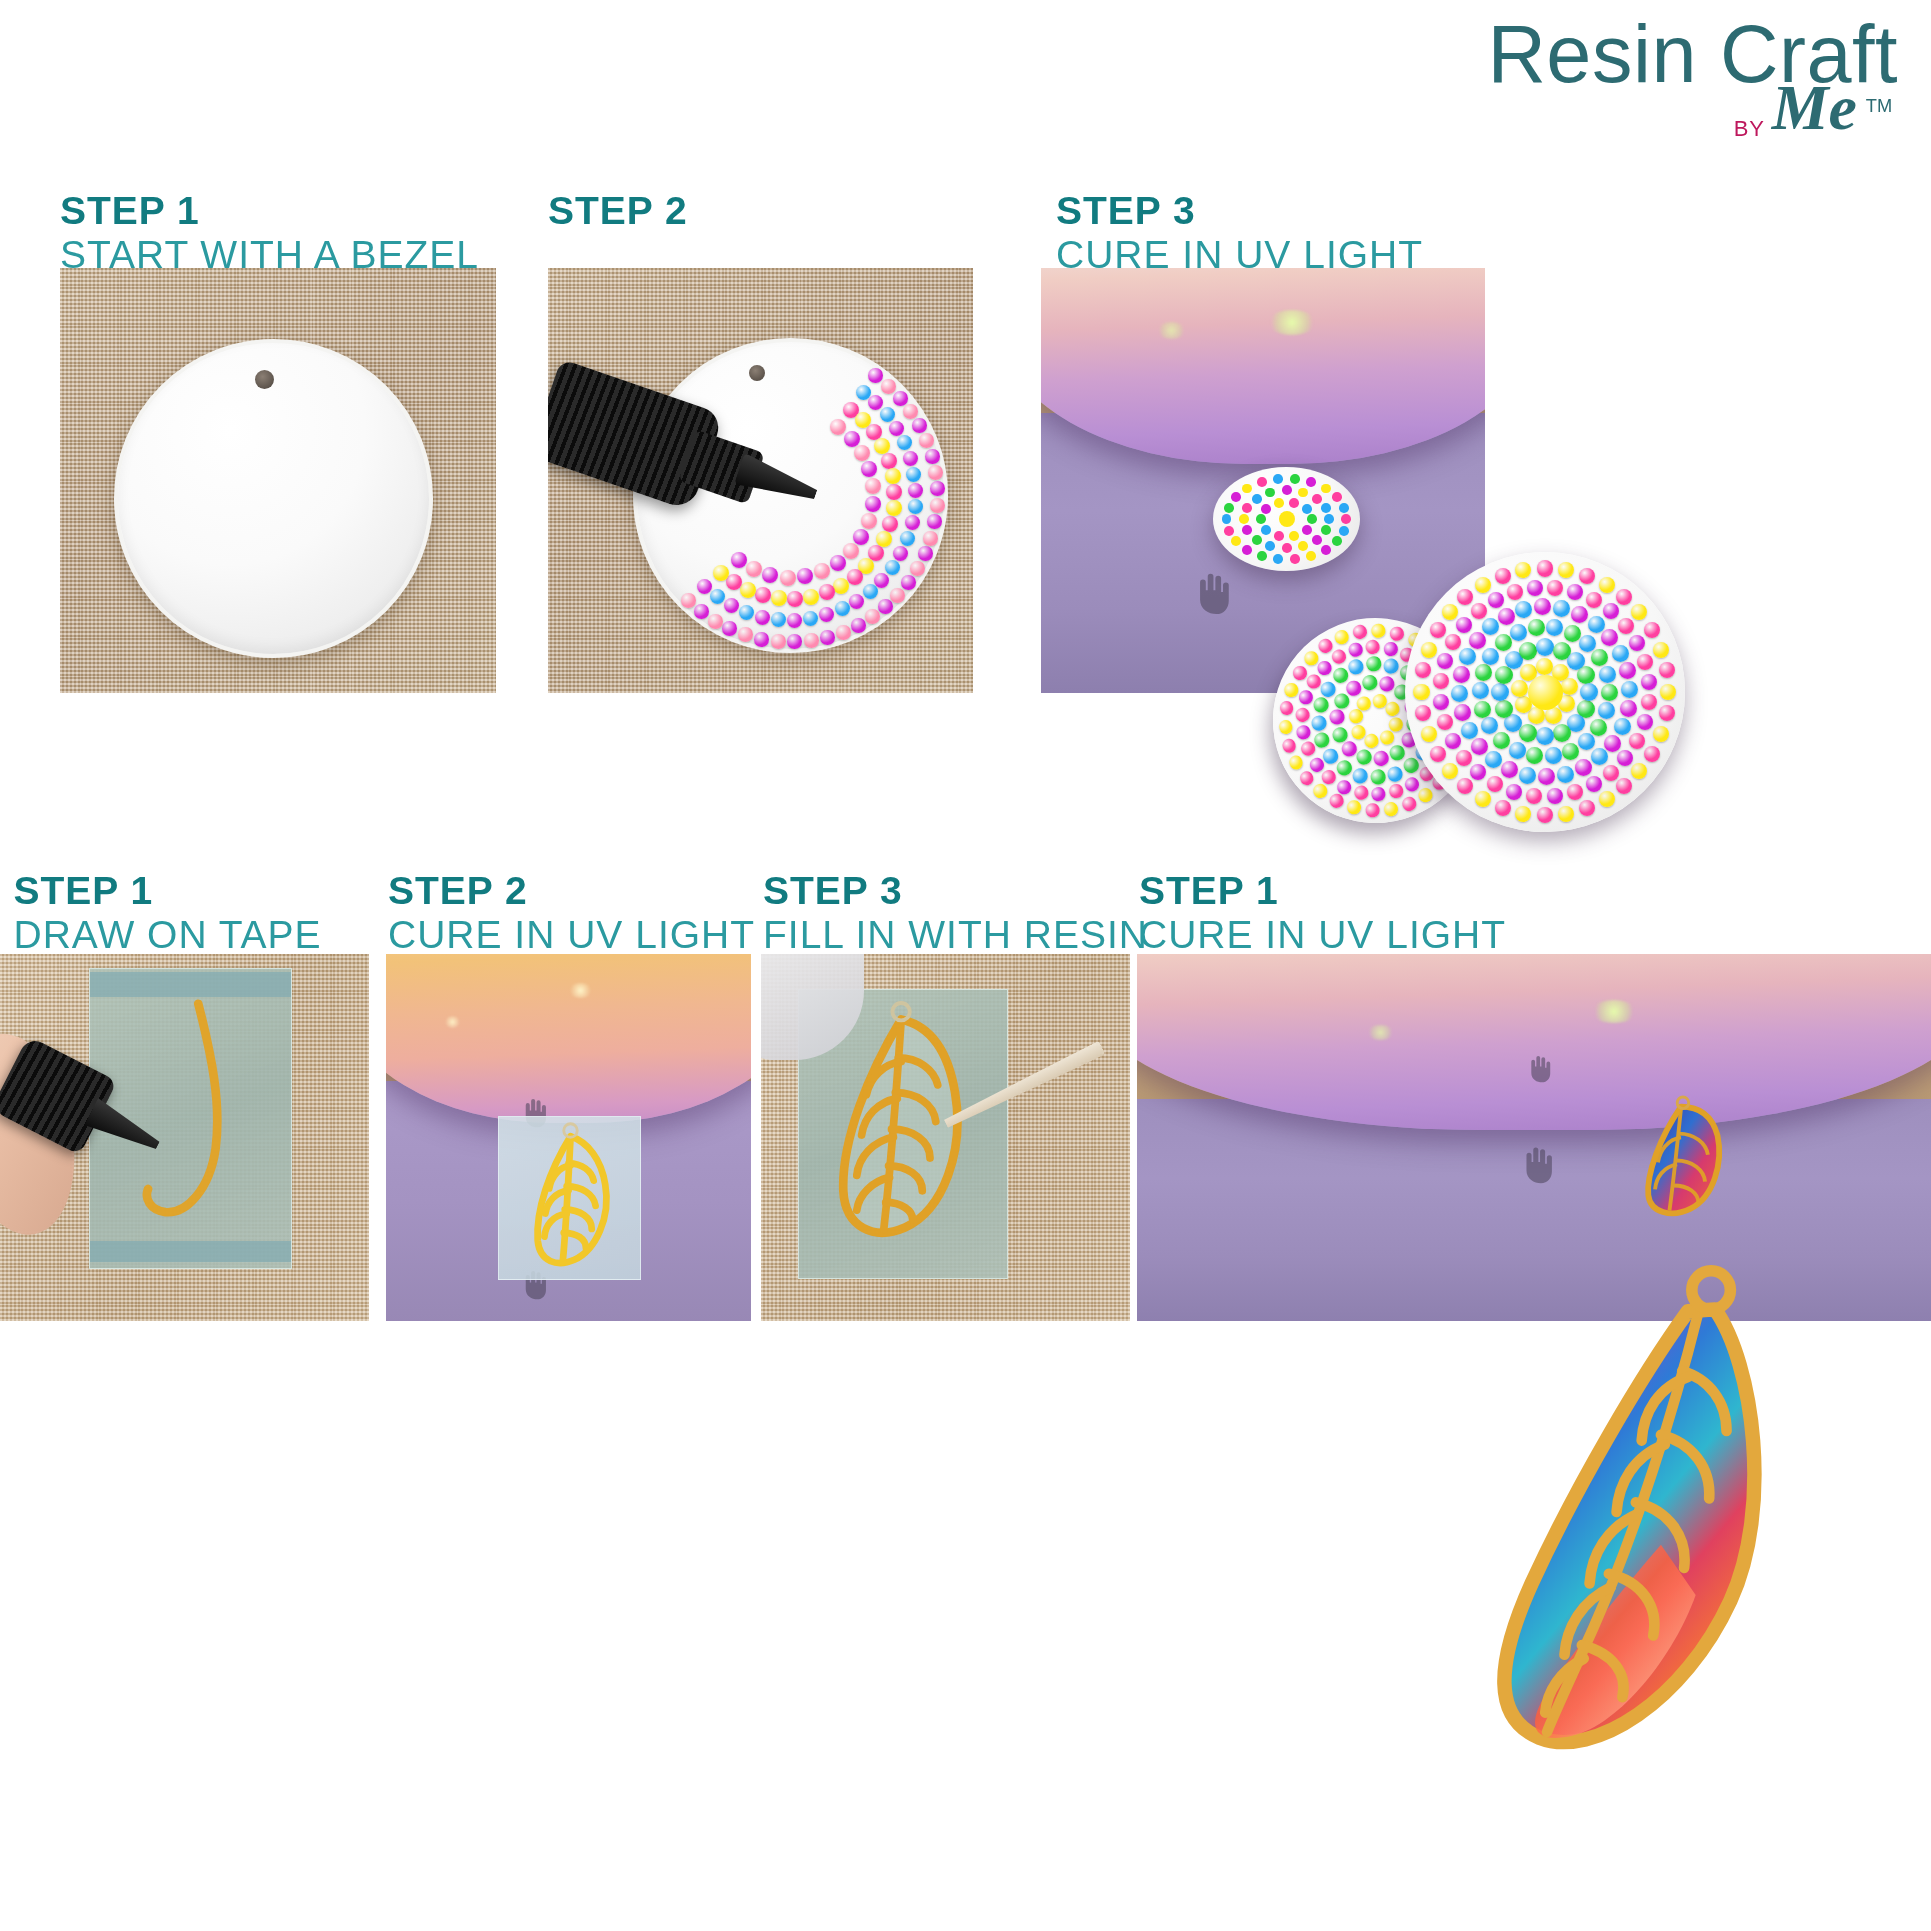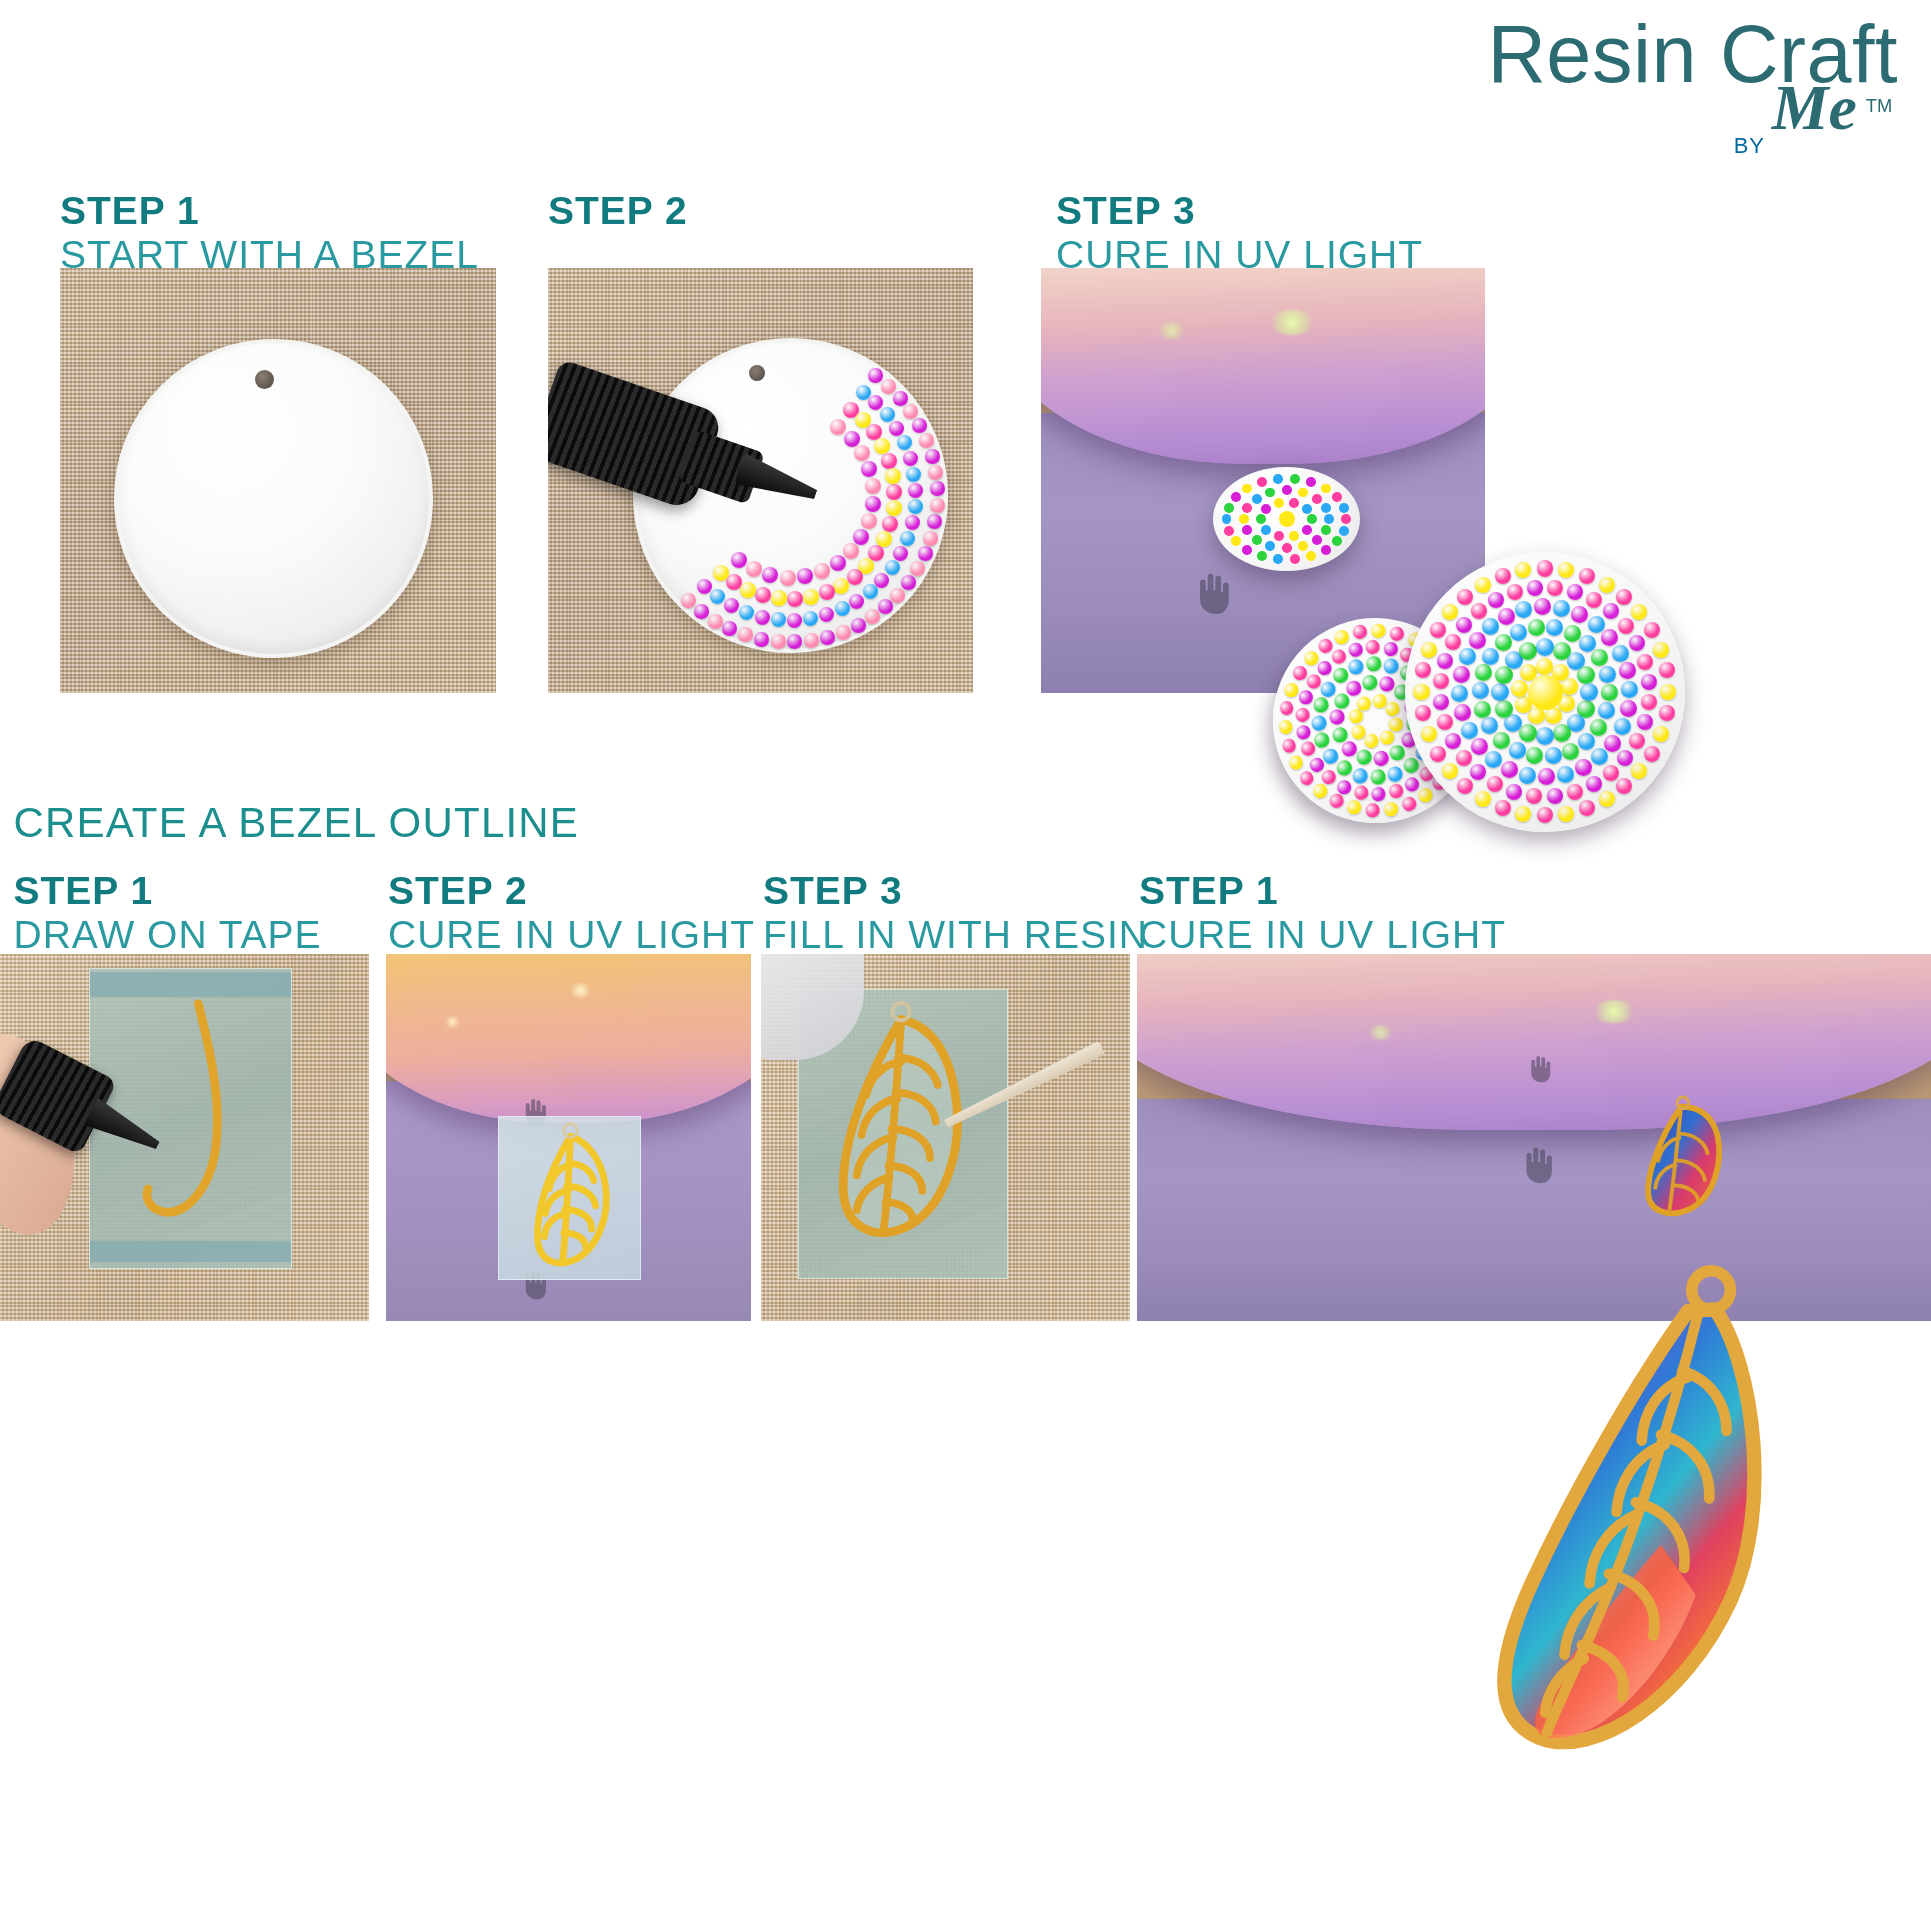--- a/index.html
+++ b/index.html
@@ -13,22 +13,22 @@
 
   
   .logo { position: absolute; right: 33px; top: 13.5px; text-align: right; }
   .logo-main {
     font-family: "Liberation Sans", sans-serif;
     font-size: 81px; font-weight: 400; letter-spacing: 0.5px;
     color: #2d6b72; line-height: 1.0; white-space: nowrap;
   }
   .logo-sub { position: relative; height: 60px; margin-top: -5.8px; }
   .logo-by {
-    position: absolute; right: 133px; top: 44px;
-    font-size: 22px; letter-spacing: 1px; color: #0369a1;
+    position: absolute; right: 133px; top: 27px;
+    font-size: 22px; letter-spacing: 1px; color: #be185d;
     font-family: "Liberation Sans", sans-serif;
   }
   .logo-me {
     position: absolute; right: 41px; top: -17.4px;
     font-family: "Liberation Serif", serif; font-style: italic;
     font-size: 64px; font-weight: 700; color: #2d6b72;
   }
   .logo-tm {
     position: absolute; right: 5.8px; top: 5.8px;
     font-size: 18.3px; color: #2d6b72;
@@ -598,21 +598,20 @@
         <div class="dot" style="left: 102px; top: 115px; width: 13.5px; height: 13.5px; background: radial-gradient(circle at 35% 30%, rgba(255, 255, 255, 0.4), rgb(255, 232, 21) 55%, rgb(255, 232, 21)); box-shadow: rgba(0, 0, 0, 0.25) 0px 1px 1.9px;"></div>
         <div class="dot" style="left: 86px; top: 114px; width: 13.5px; height: 13.5px; background: radial-gradient(circle at 35% 30%, rgba(255, 255, 255, 0.4), rgb(255, 232, 21) 55%, rgb(255, 232, 21)); box-shadow: rgba(0, 0, 0, 0.25) 0px 1px 1.9px;"></div>
         <div class="dot" style="left: 76px; top: 102px; width: 13.5px; height: 13.5px; background: radial-gradient(circle at 35% 30%, rgba(255, 255, 255, 0.4), rgb(255, 232, 21) 55%, rgb(255, 232, 21)); box-shadow: rgba(0, 0, 0, 0.25) 0px 1px 1.9px;"></div>
         <div class="dot" style="left: 78px; top: 86px; width: 13.5px; height: 13.5px; background: radial-gradient(circle at 35% 30%, rgba(255, 255, 255, 0.4), rgb(255, 232, 21) 55%, rgb(255, 232, 21)); box-shadow: rgba(0, 0, 0, 0.25) 0px 1px 1.9px;"></div>
         <div class="dot" style="left: 89px; top: 76px; width: 13.5px; height: 13.5px; background: radial-gradient(circle at 35% 30%, rgba(255, 255, 255, 0.4), rgb(255, 232, 21) 55%, rgb(255, 232, 21)); box-shadow: rgba(0, 0, 0, 0.25) 0px 1px 1.9px;"></div>
         <div class="dot" style="left: 105px; top: 78px; width: 13.5px; height: 13.5px; background: radial-gradient(circle at 35% 30%, rgba(255, 255, 255, 0.4), rgb(255, 232, 21) 55%, rgb(255, 232, 21)); box-shadow: rgba(0, 0, 0, 0.25) 0px 1px 1.9px;"></div>
         <div class="dot" style="left: 115px; top: 89px; width: 13.5px; height: 13.5px; background: radial-gradient(circle at 35% 30%, rgba(255, 255, 255, 0.4), rgb(255, 232, 21) 55%, rgb(255, 232, 21)); box-shadow: rgba(0, 0, 0, 0.25) 0px 1px 1.9px;"></div>
       </div>
   </div>
 
-  <div class="section-title" id="sec2-title">CREATE A BEZEL OUTLINE</div>
 
   <div class="step-label" style="left:13.5px; top:869px;">
     <div class="step-num">STEP 1</div>
     <div class="step-desc">DRAW ON TAPE</div>
   </div>
   <div class="step-label" style="left:388px; top:869px;">
     <div class="step-num">STEP 2</div>
     <div class="step-desc">CURE IN UV LIGHT</div>
   </div>
   <div class="step-label" style="left:763px; top:869px;">

